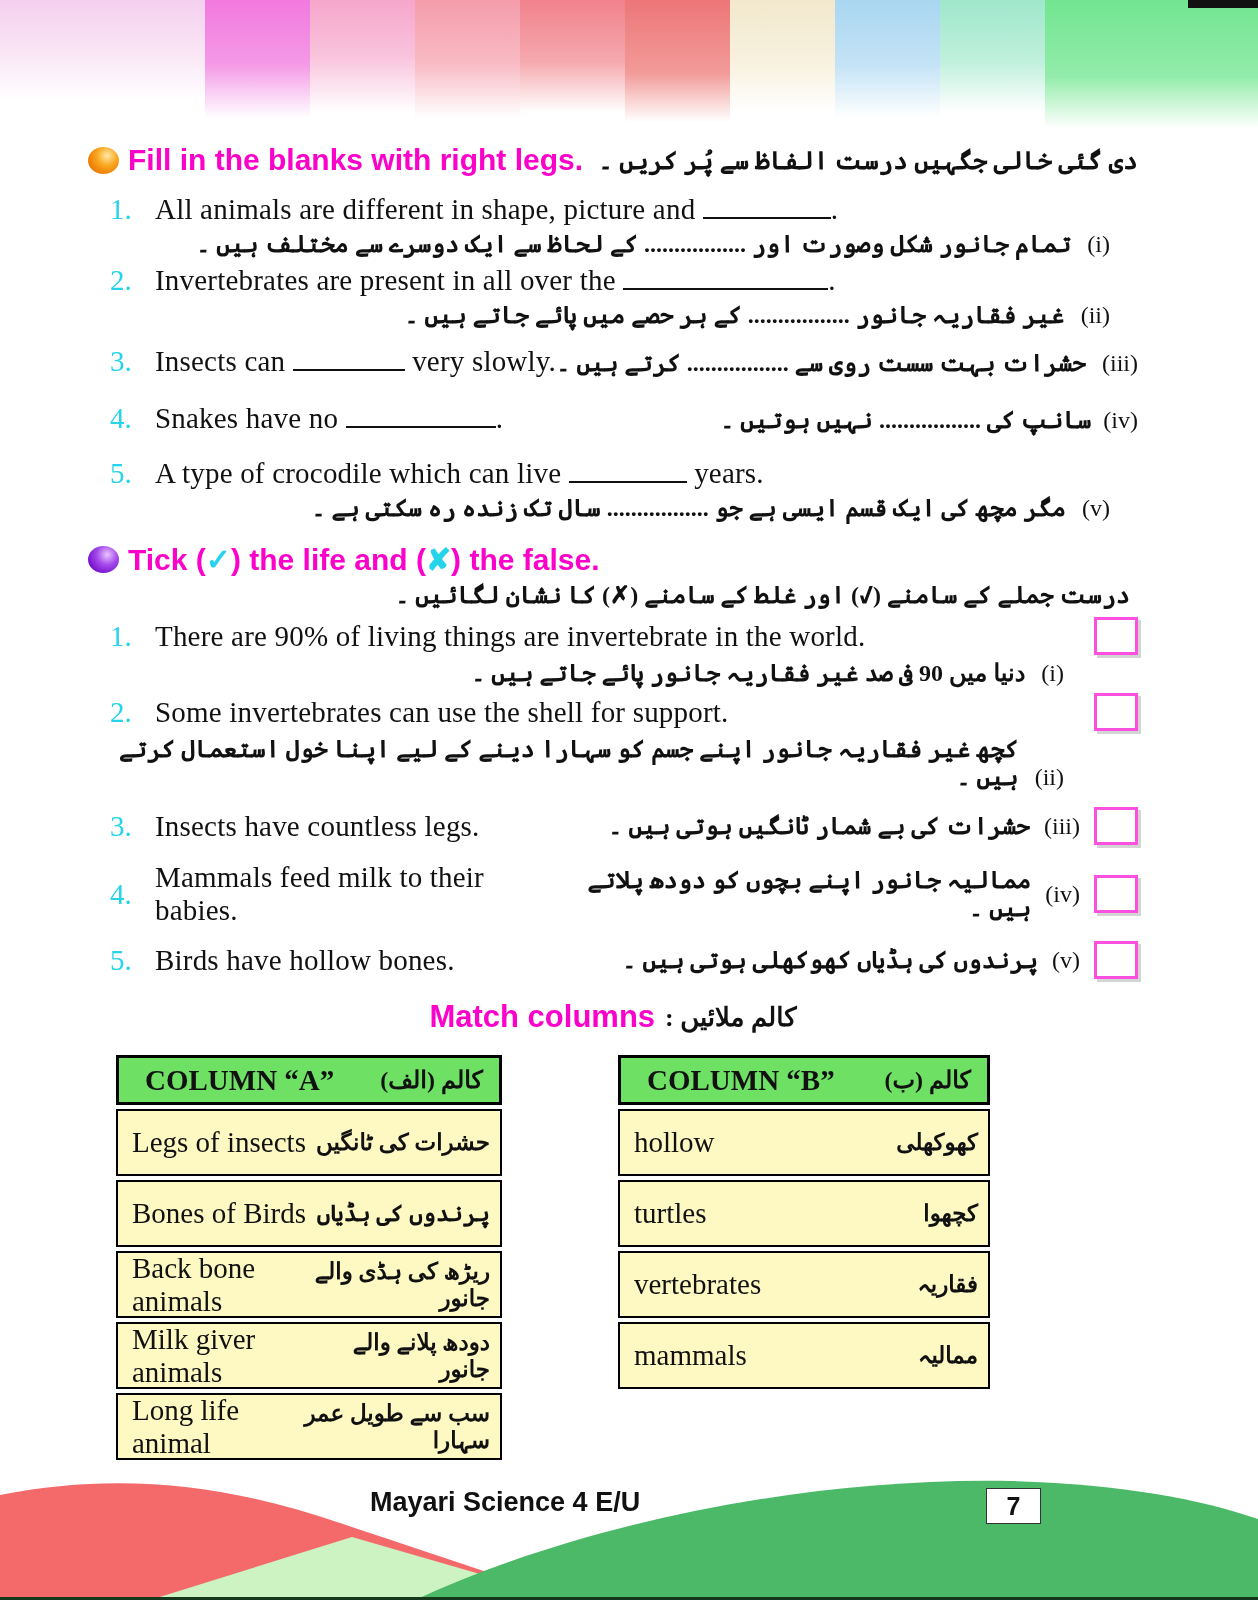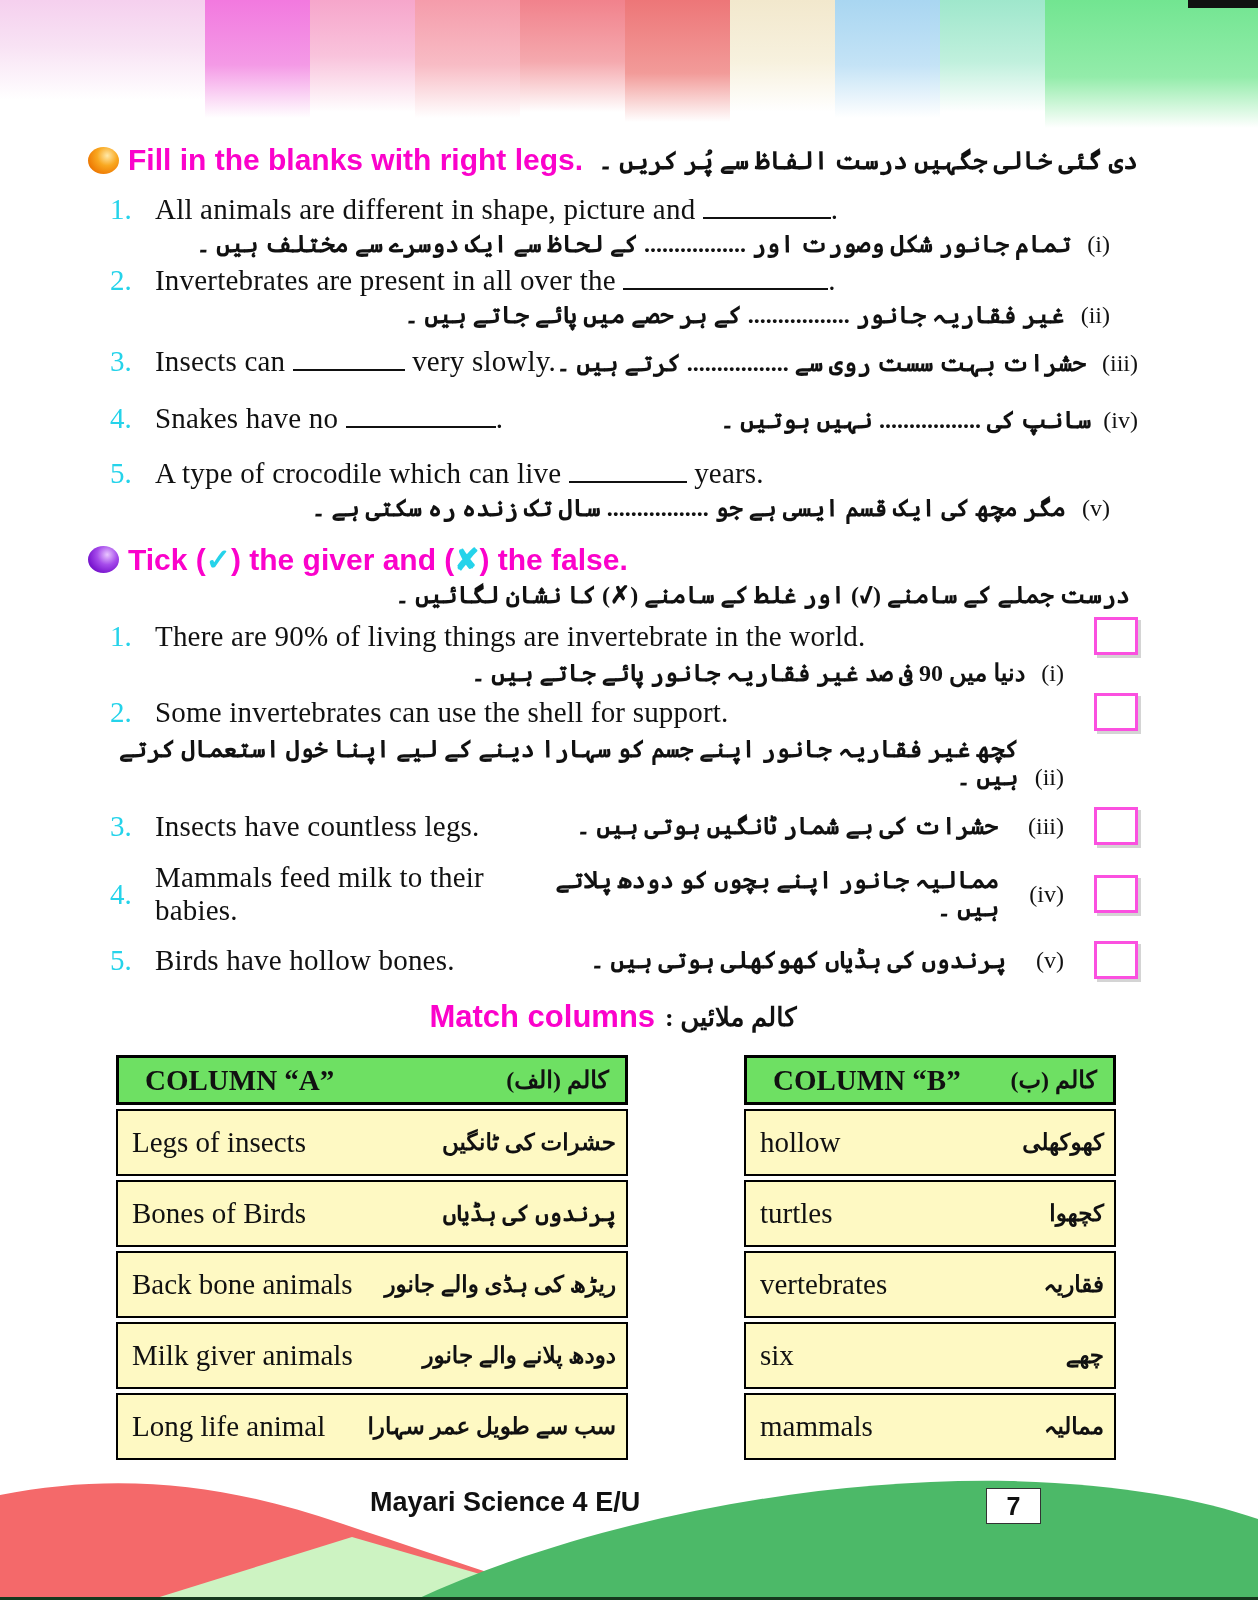--- a/index.html
+++ b/index.html
@@ -42,35 +42,35 @@
   .item-row { display:flex; align-items:baseline; padding-left:22px; }
   .ur { font-size:24px; font-weight:700; }
   .lbl { font-size:24px; }
 
   .ur-row { display:flex; justify-content:flex-end; align-items:flex-end; gap:16px; padding-right:28px; }
   .ur-row.tf { padding-right:74px; }
 
   .blank { display:inline-block; border-bottom:2px solid #111; height:22px; vertical-align:baseline; }
   .bw1{ width:128px; } .bw2{ width:205px; } .bw3{ width:112px; } .bw4{ width:150px; } .bw5{ width:118px; }
 
-  .right-group { margin-left:auto; display:flex; align-items:center; gap:30px; }
+  .right-group { margin-left:auto; display:flex; align-items:center; gap:14px; }
   .checkbox { width:44px; height:38px; background:#fff; border:3px solid #fb50e0; box-shadow:3px 3px 0 rgba(160,160,160,.45); flex:0 0 auto; }
 
   
   .mt4{margin-top:4px}.mt6{margin-top:6px}.mt8{margin-top:8px}.mt10{margin-top:10px}
   .mt14{margin-top:14px}.mt16{margin-top:16px}.mt20{margin-top:20px}
   .mt22{margin-top:22px}.mt24{margin-top:24px}
 
   
   .match-heading { display:flex; justify-content:center; align-items:center; gap:10px; margin-top:20px; }
   .match-heading .h-en { font-size:31px; }
   .match-heading .h-ur { margin-left:0; font-size:26px; }
 
   .tables { display:flex; margin-top:20px; padding-left:28px; gap:116px; }
-  .mtable { width:512px; }
+  .mtable { width:386px; }
   .mtable.b { width:372px; }
   .mt-header { background:#6ee063; border:3px solid #000; height:50px; display:flex; align-items:center; justify-content:space-between; padding:0 16px 0 26px; }
   .mt-h-en { font-size:29px; font-weight:bold; }
   .mt-h-ur { font-size:24px; font-weight:700; direction:rtl; unicode-bidi:isolate; }
   .mt-row { background:#fef9c3; border:2px solid #000; height:67px; margin-top:4px; display:flex; align-items:center; justify-content:space-between; padding:0 10px 0 14px; }
   .mt-en { font-size:29px; }
   .mt-ur { font-size:23px; font-weight:700; direction:rtl; unicode-bidi:isolate; }
 
   
   .footer { position:absolute; left:0; bottom:0; width:1258px; height:135px; }
@@ -146,21 +146,21 @@
       <span class="num">5.</span>
       <span class="en"><span>A type of crocodile which can live</span> <span class="blank bw5"></span> <span>years.</span></span>
     </div>
     <div class="ur-row mt4">
       <span class="ur rtl">مگر مچھ کی ایک قسم ایسی ہے جو ................. سال تک زندہ رہ سکتی ہے ۔</span>
       <span class="lbl">(v)</span>
     </div>
 
     <div class="sec-heading mt20">
       <span class="bullet purple"></span>
-      <span class="h-en"><span>Tick (</span><span class="mark">✓</span><span>) the giver and (</span><span class="mark">✘</span><span>) the false.</span></span>
+      <span class="h-en"><span>Tick (</span><span class="mark">✓</span><span>) the life and (</span><span class="mark">✘</span><span>) the false.</span></span>
     </div>
     <div class="ur-row mt4" style="padding-right:8px;">
       <span class="ur rtl">درست جملے کے سامنے (✓) اور غلط کے سامنے (✗) کا نشان لگائیں ۔</span>
     </div>
 
     <div class="item-row mt8" style="align-items:center;">
       <span class="num">1.</span>
       <span class="en">There are 90% of living things are invertebrate in the world.</span>
       <span class="right-group">
           <span class="checkbox"></span>
@@ -256,24 +256,20 @@
           <span class="mt-en">hollow</span>
           <span class="mt-ur">کھوکھلی</span>
         </div>
         <div class="mt-row">
           <span class="mt-en">turtles</span>
           <span class="mt-ur">کچھوا</span>
         </div>
         <div class="mt-row">
           <span class="mt-en">vertebrates</span>
           <span class="mt-ur">فقاریہ</span>
-        </div>
-        <div class="mt-row">
-          <span class="mt-en">six</span>
-          <span class="mt-ur">چھے</span>
         </div>
         <div class="mt-row">
           <span class="mt-en">mammals</span>
           <span class="mt-ur">ممالیہ</span>
         </div>
       </div>
 
     </div>
   </div>
 

